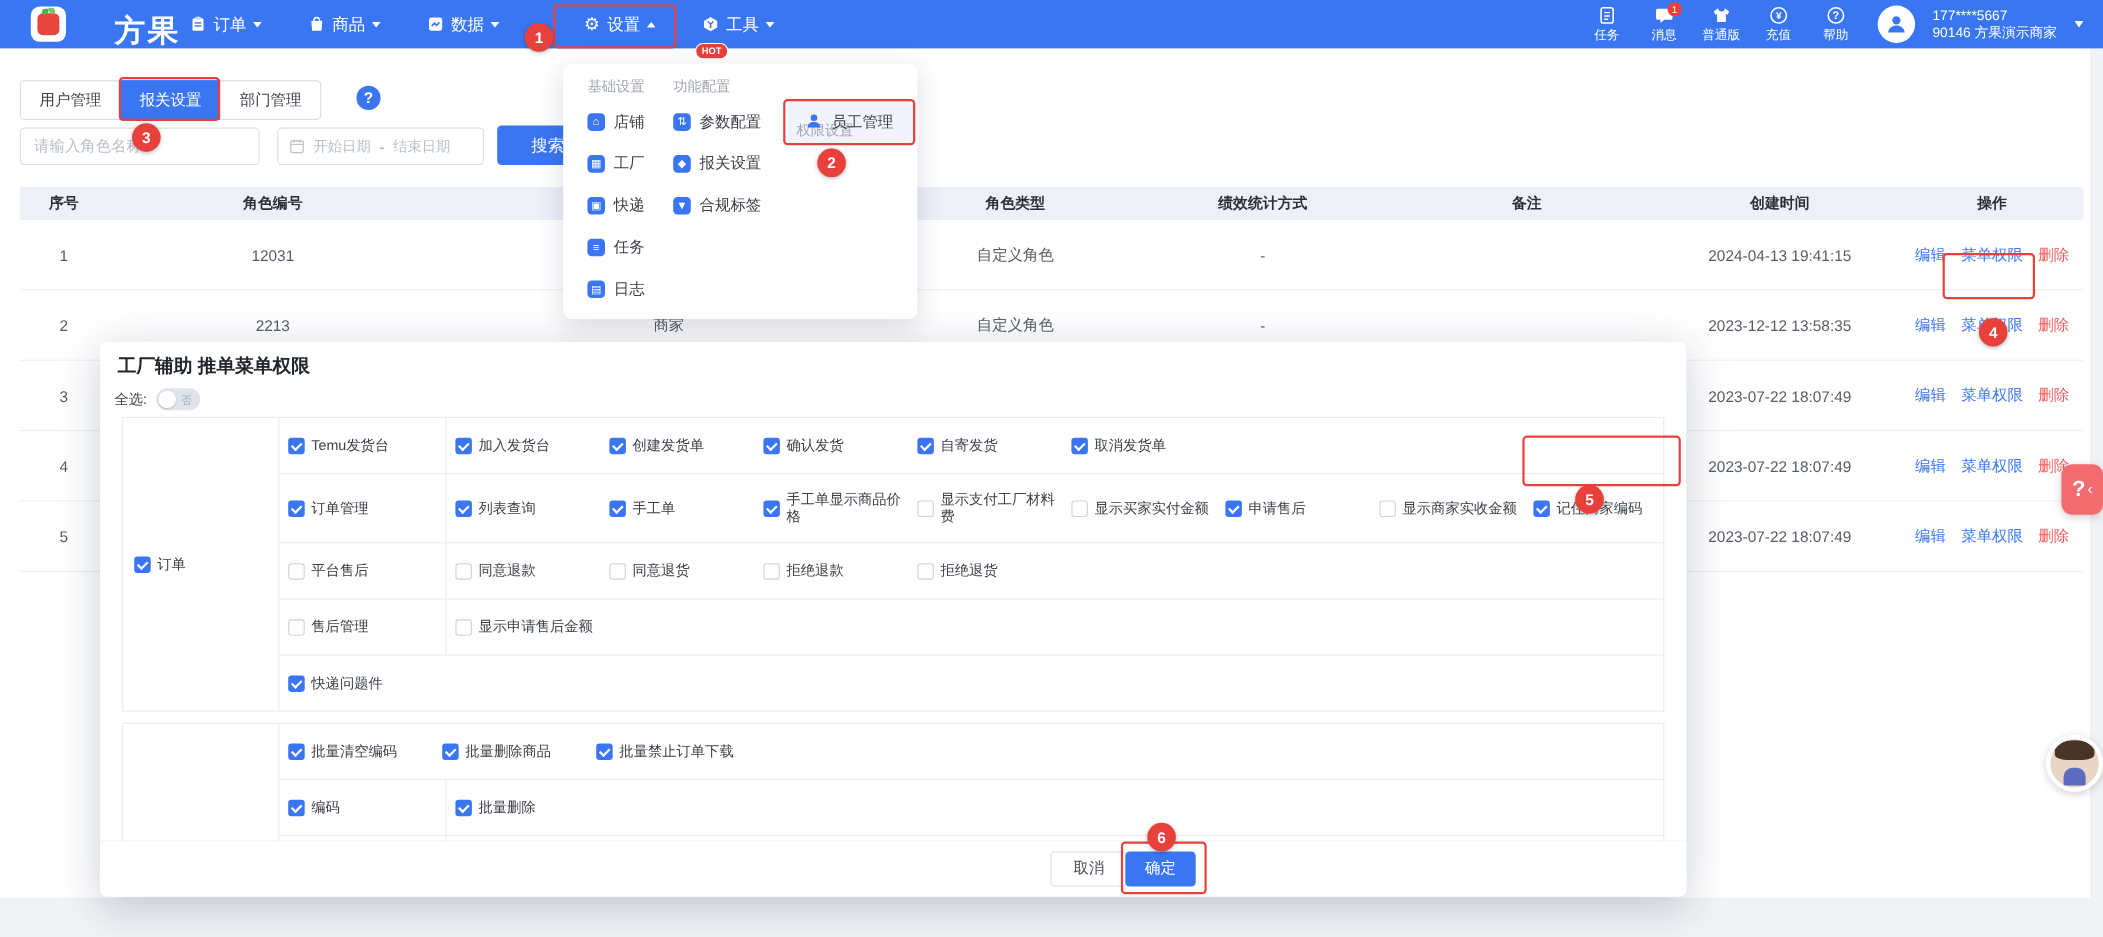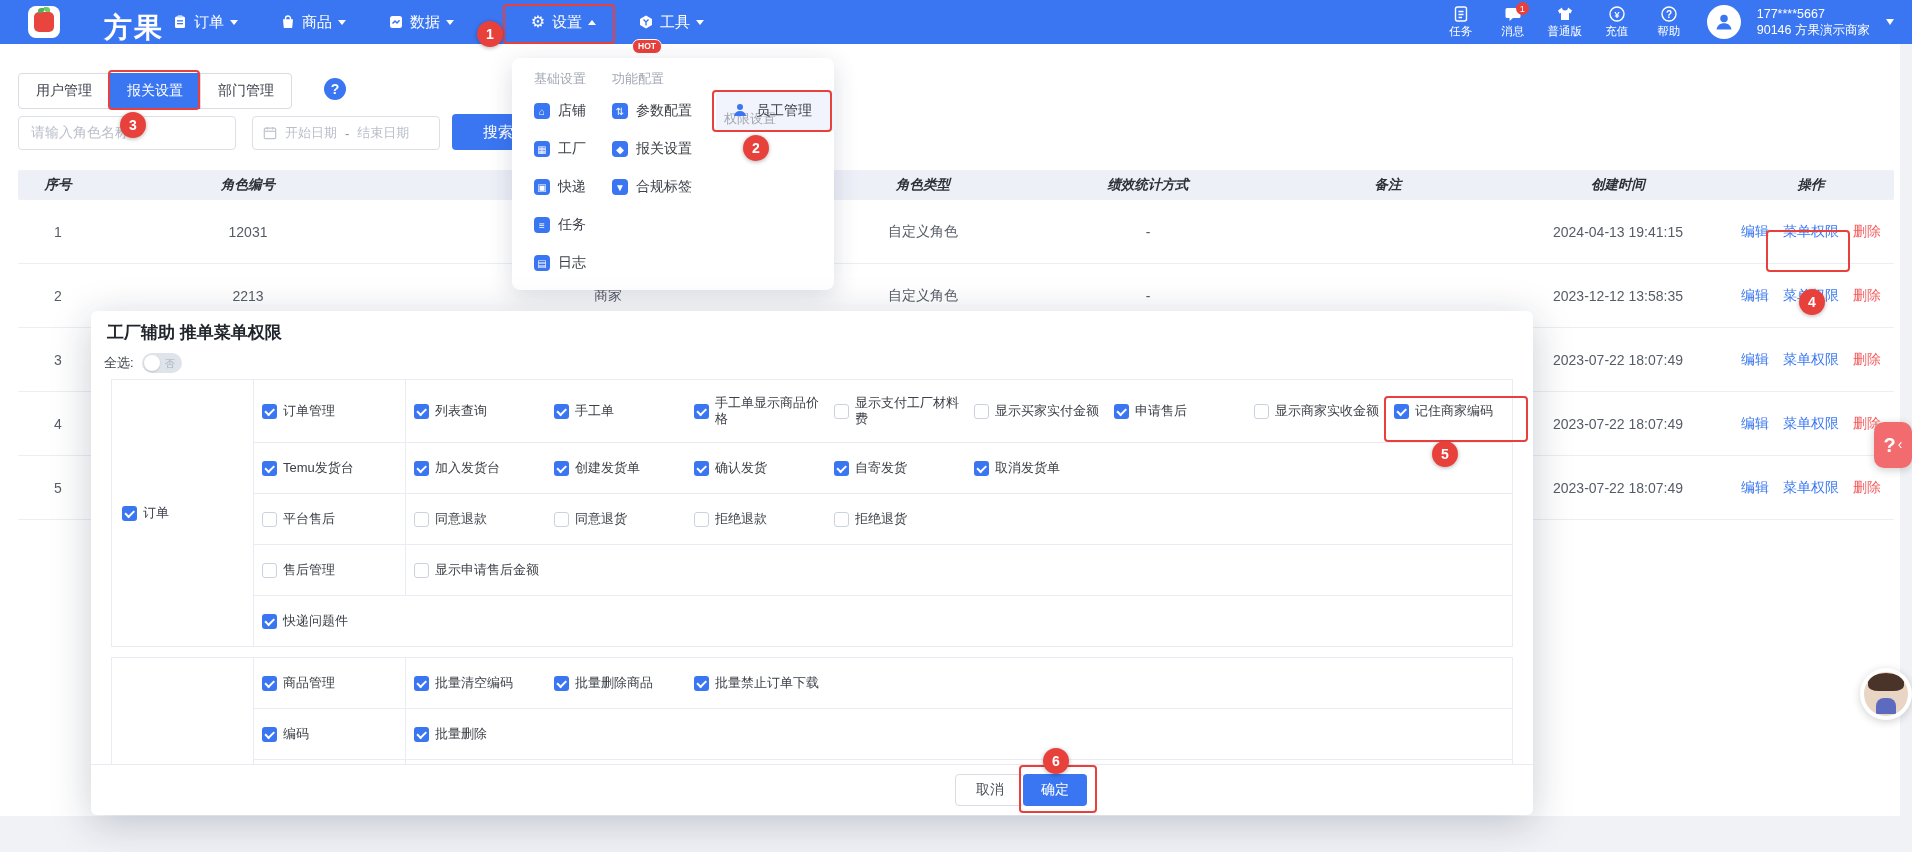--- a/index.html
+++ b/index.html
@@ -30,21 +30,21 @@
   .tab{width:90px;height:34px;border:1px solid #d9dce3;background:#fff;color:#3c414b;font-size:14px;display:flex;align-items:center;justify-content:center;cursor:pointer;margin-left:-1px;}
   .tab:first-child{border-radius:4px 0 0 4px;margin-left:0;}
   .tab:last-child{border-radius:0 4px 4px 0;}
   .tab.active{background:#3a76f2;border-color:#3a76f2;color:#fff;}
   .help-circle{position:absolute;left:324px;top:78px;width:22px;height:22px;border-radius:50%;background:#3a76f2;color:#fff;font-size:14px;font-weight:700;display:flex;align-items:center;justify-content:center;z-index:4;}
   .inp{position:absolute;left:18px;top:116px;width:218px;height:34px;border:1px solid #dcdfe6;border-radius:4px;box-sizing:border-box;display:flex;align-items:center;padding-left:12px;color:#b9bfca;font-size:14px;background:#fff;z-index:4;}
   .datebox{position:absolute;left:252px;top:116px;width:188px;height:34px;border:1px solid #dcdfe6;border-radius:4px;box-sizing:border-box;display:flex;align-items:center;padding:0 10px;gap:8px;color:#b9bfca;font-size:13px;background:#fff;z-index:4;}
   .datebox .sep{color:#8a919c;}
   .btn-search{position:absolute;left:452px;top:114px;width:92px;height:36px;background:#3a76f2;border-radius:4px;color:#fff;font-size:15px;display:flex;align-items:center;justify-content:center;z-index:5;cursor:pointer;}
   
-  .thead{position:absolute;left:18px;top:170px;width:1876px;height:30px;background:#edf0f7;display:grid;grid-template-columns:80px 300px 420px 210px 240px 240px 220px 166px;align-items:center;z-index:2;border-radius:2px;font-style:italic;}
+  .thead{position:absolute;left:18px;top:170px;width:1876px;height:30px;background:#edf0f7;display:grid;grid-template-columns:80px 300px 420px 210px 240px 240px 220px 166px;align-items:center;z-index:2;border-radius:2px;}
   .thead .hc{text-align:center;font-size:13.5px;font-weight:700;color:#2b3039;}
   .tbody{position:absolute;left:18px;top:200px;width:1876px;z-index:2;}
   .trow{display:grid;grid-template-columns:80px 300px 420px 210px 240px 240px 220px 166px;height:63px;align-items:center;border-bottom:1px solid #ebeef5;background:#fff;}
   .trow .tc{text-align:center;font-size:14px;color:#565c66;}
   .trow .date{width:140px;margin:0 auto;word-break:break-all;line-height:20px;}
   .ops{display:flex;justify-content:center;gap:14px;font-size:14px;white-space:nowrap;}
   .lnk{color:#3a76f2;cursor:pointer;}
   .lnk.danger{color:#f25c5c;}
   
   .dropdown{position:absolute;left:512px;top:58px;width:322px;height:232px;background:#fff;border-radius:8px;box-shadow:0 6px 24px rgba(30,40,80,.16);z-index:30;}
@@ -397,20 +397,48 @@
         <span class="offtxt">否</span>
       </span>
     </div>
     <div class="m-table" id="m-table">
         <div class="psection">
           <div class="pmodule">
             <span class="cb on"></span>
             <span>订单</span>
           </div>
           <div class="prows">
+            <div class="prow">
+              <div class="pgroup">
+                <span class="cb on"></span>
+                <span>Temu发货台</span>
+              </div>
+              <div class="pitems">
+                <div class="pitem">
+                  <span class="cb on"></span>
+                  <span class="plabel">加入发货台</span>
+                </div>
+                <div class="pitem">
+                  <span class="cb on"></span>
+                  <span class="plabel">创建发货单</span>
+                </div>
+                <div class="pitem">
+                  <span class="cb on"></span>
+                  <span class="plabel">确认发货</span>
+                </div>
+                <div class="pitem">
+                  <span class="cb on"></span>
+                  <span class="plabel">自寄发货</span>
+                </div>
+                <div class="pitem">
+                  <span class="cb on"></span>
+                  <span class="plabel">取消发货单</span>
+                </div>
+              </div>
+            </div>
             <div class="prow" style="height: 62px;">
               <div class="pgroup">
                 <span class="cb on"></span>
                 <span>订单管理</span>
               </div>
               <div class="pitems">
                 <div class="pitem">
                   <span class="cb on"></span>
                   <span class="plabel">列表查询</span>
                 </div>
@@ -439,48 +467,20 @@
                   <span class="plabel">显示商家实收金额</span>
                 </div>
                 <div class="pitem">
                   <span class="cb on"></span>
                   <span class="plabel">记住商家编码</span>
                 </div>
               </div>
             </div>
             <div class="prow">
               <div class="pgroup">
-                <span class="cb on"></span>
-                <span>Temu发货台</span>
-              </div>
-              <div class="pitems">
-                <div class="pitem">
-                  <span class="cb on"></span>
-                  <span class="plabel">加入发货台</span>
-                </div>
-                <div class="pitem">
-                  <span class="cb on"></span>
-                  <span class="plabel">创建发货单</span>
-                </div>
-                <div class="pitem">
-                  <span class="cb on"></span>
-                  <span class="plabel">确认发货</span>
-                </div>
-                <div class="pitem">
-                  <span class="cb on"></span>
-                  <span class="plabel">自寄发货</span>
-                </div>
-                <div class="pitem">
-                  <span class="cb on"></span>
-                  <span class="plabel">取消发货单</span>
-                </div>
-              </div>
-            </div>
-            <div class="prow">
-              <div class="pgroup">
                 <span class="cb off"></span>
                 <span>平台售后</span>
               </div>
               <div class="pitems">
                 <div class="pitem">
                   <span class="cb off"></span>
                   <span class="plabel">同意退款</span>
                 </div>
                 <div class="pitem">
                   <span class="cb off"></span>
@@ -513,24 +513,20 @@
                 <span class="cb on"></span>
                 <span>快递问题件</span>
               </div>
             </div>
           </div>
         </div>
         <div class="psection">
           <div class="pmodule"></div>
           <div class="prows">
             <div class="prow">
-              <div class="pgroup">
-                <span class="cb on"></span>
-                <span>商品管理</span>
-              </div>
               <div class="pitems">
                 <div class="pitem">
                   <span class="cb on"></span>
                   <span class="plabel">批量清空编码</span>
                 </div>
                 <div class="pitem">
                   <span class="cb on"></span>
                   <span class="plabel">批量删除商品</span>
                 </div>
                 <div class="pitem">

